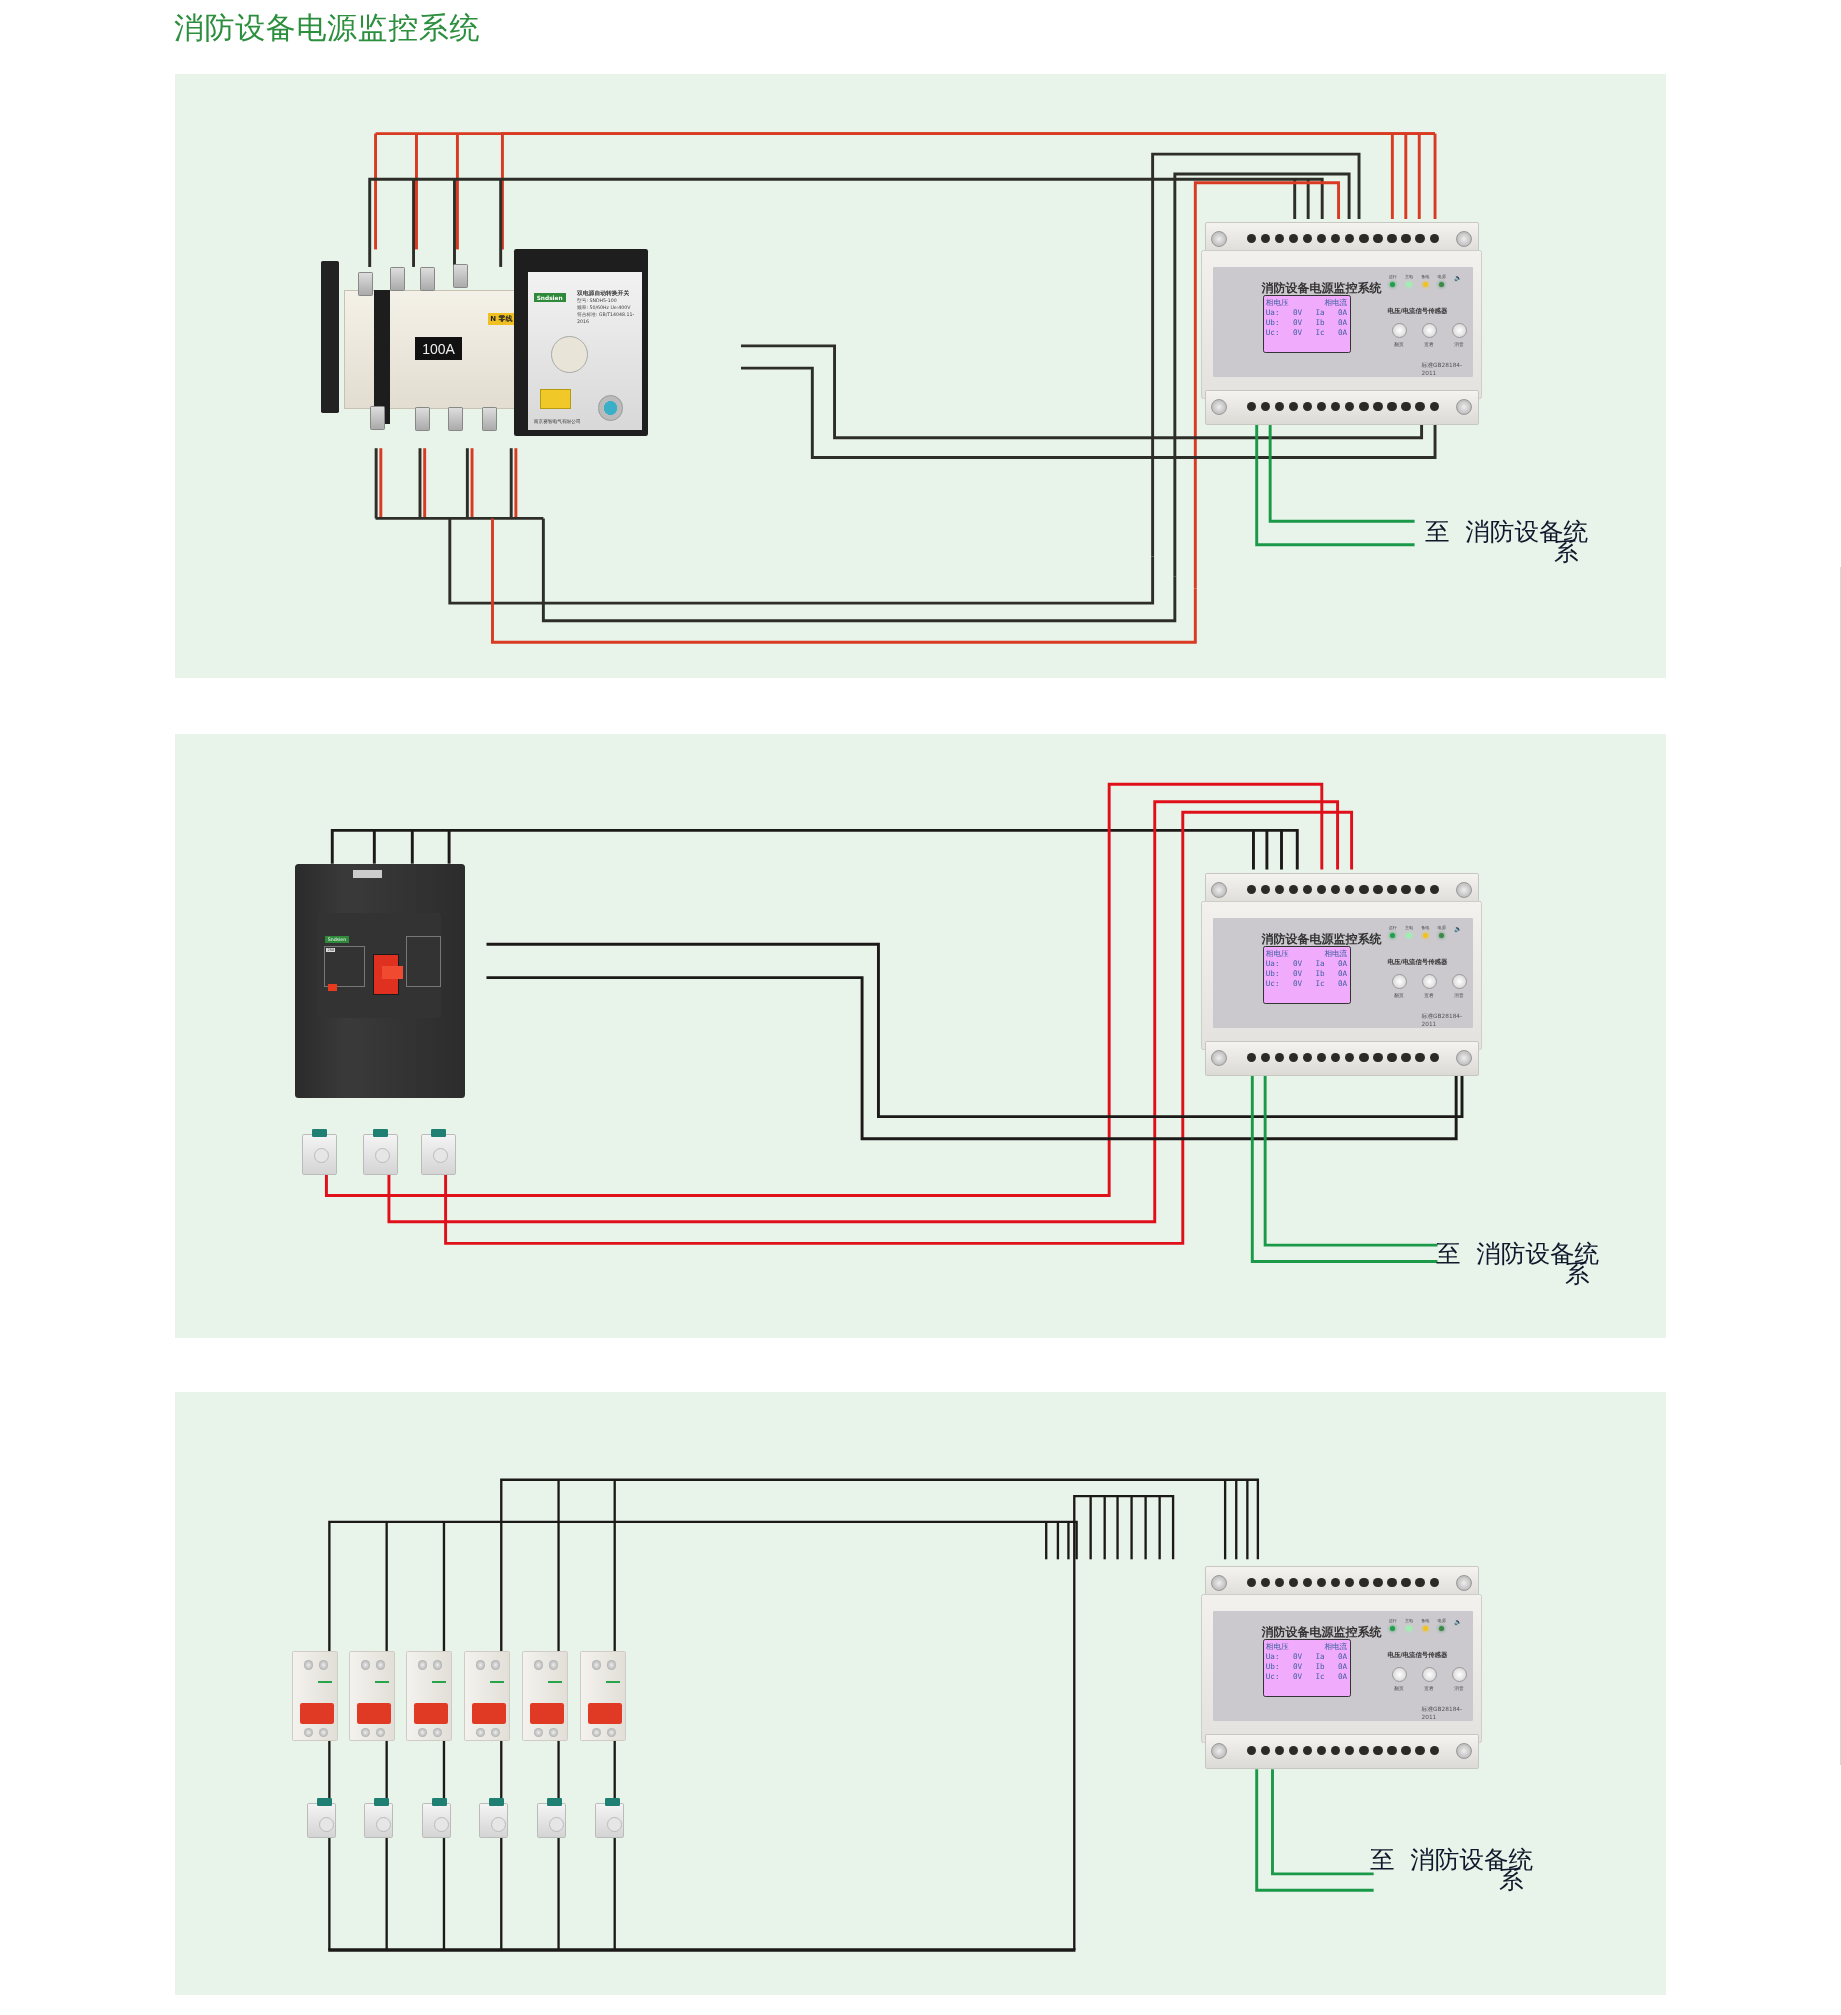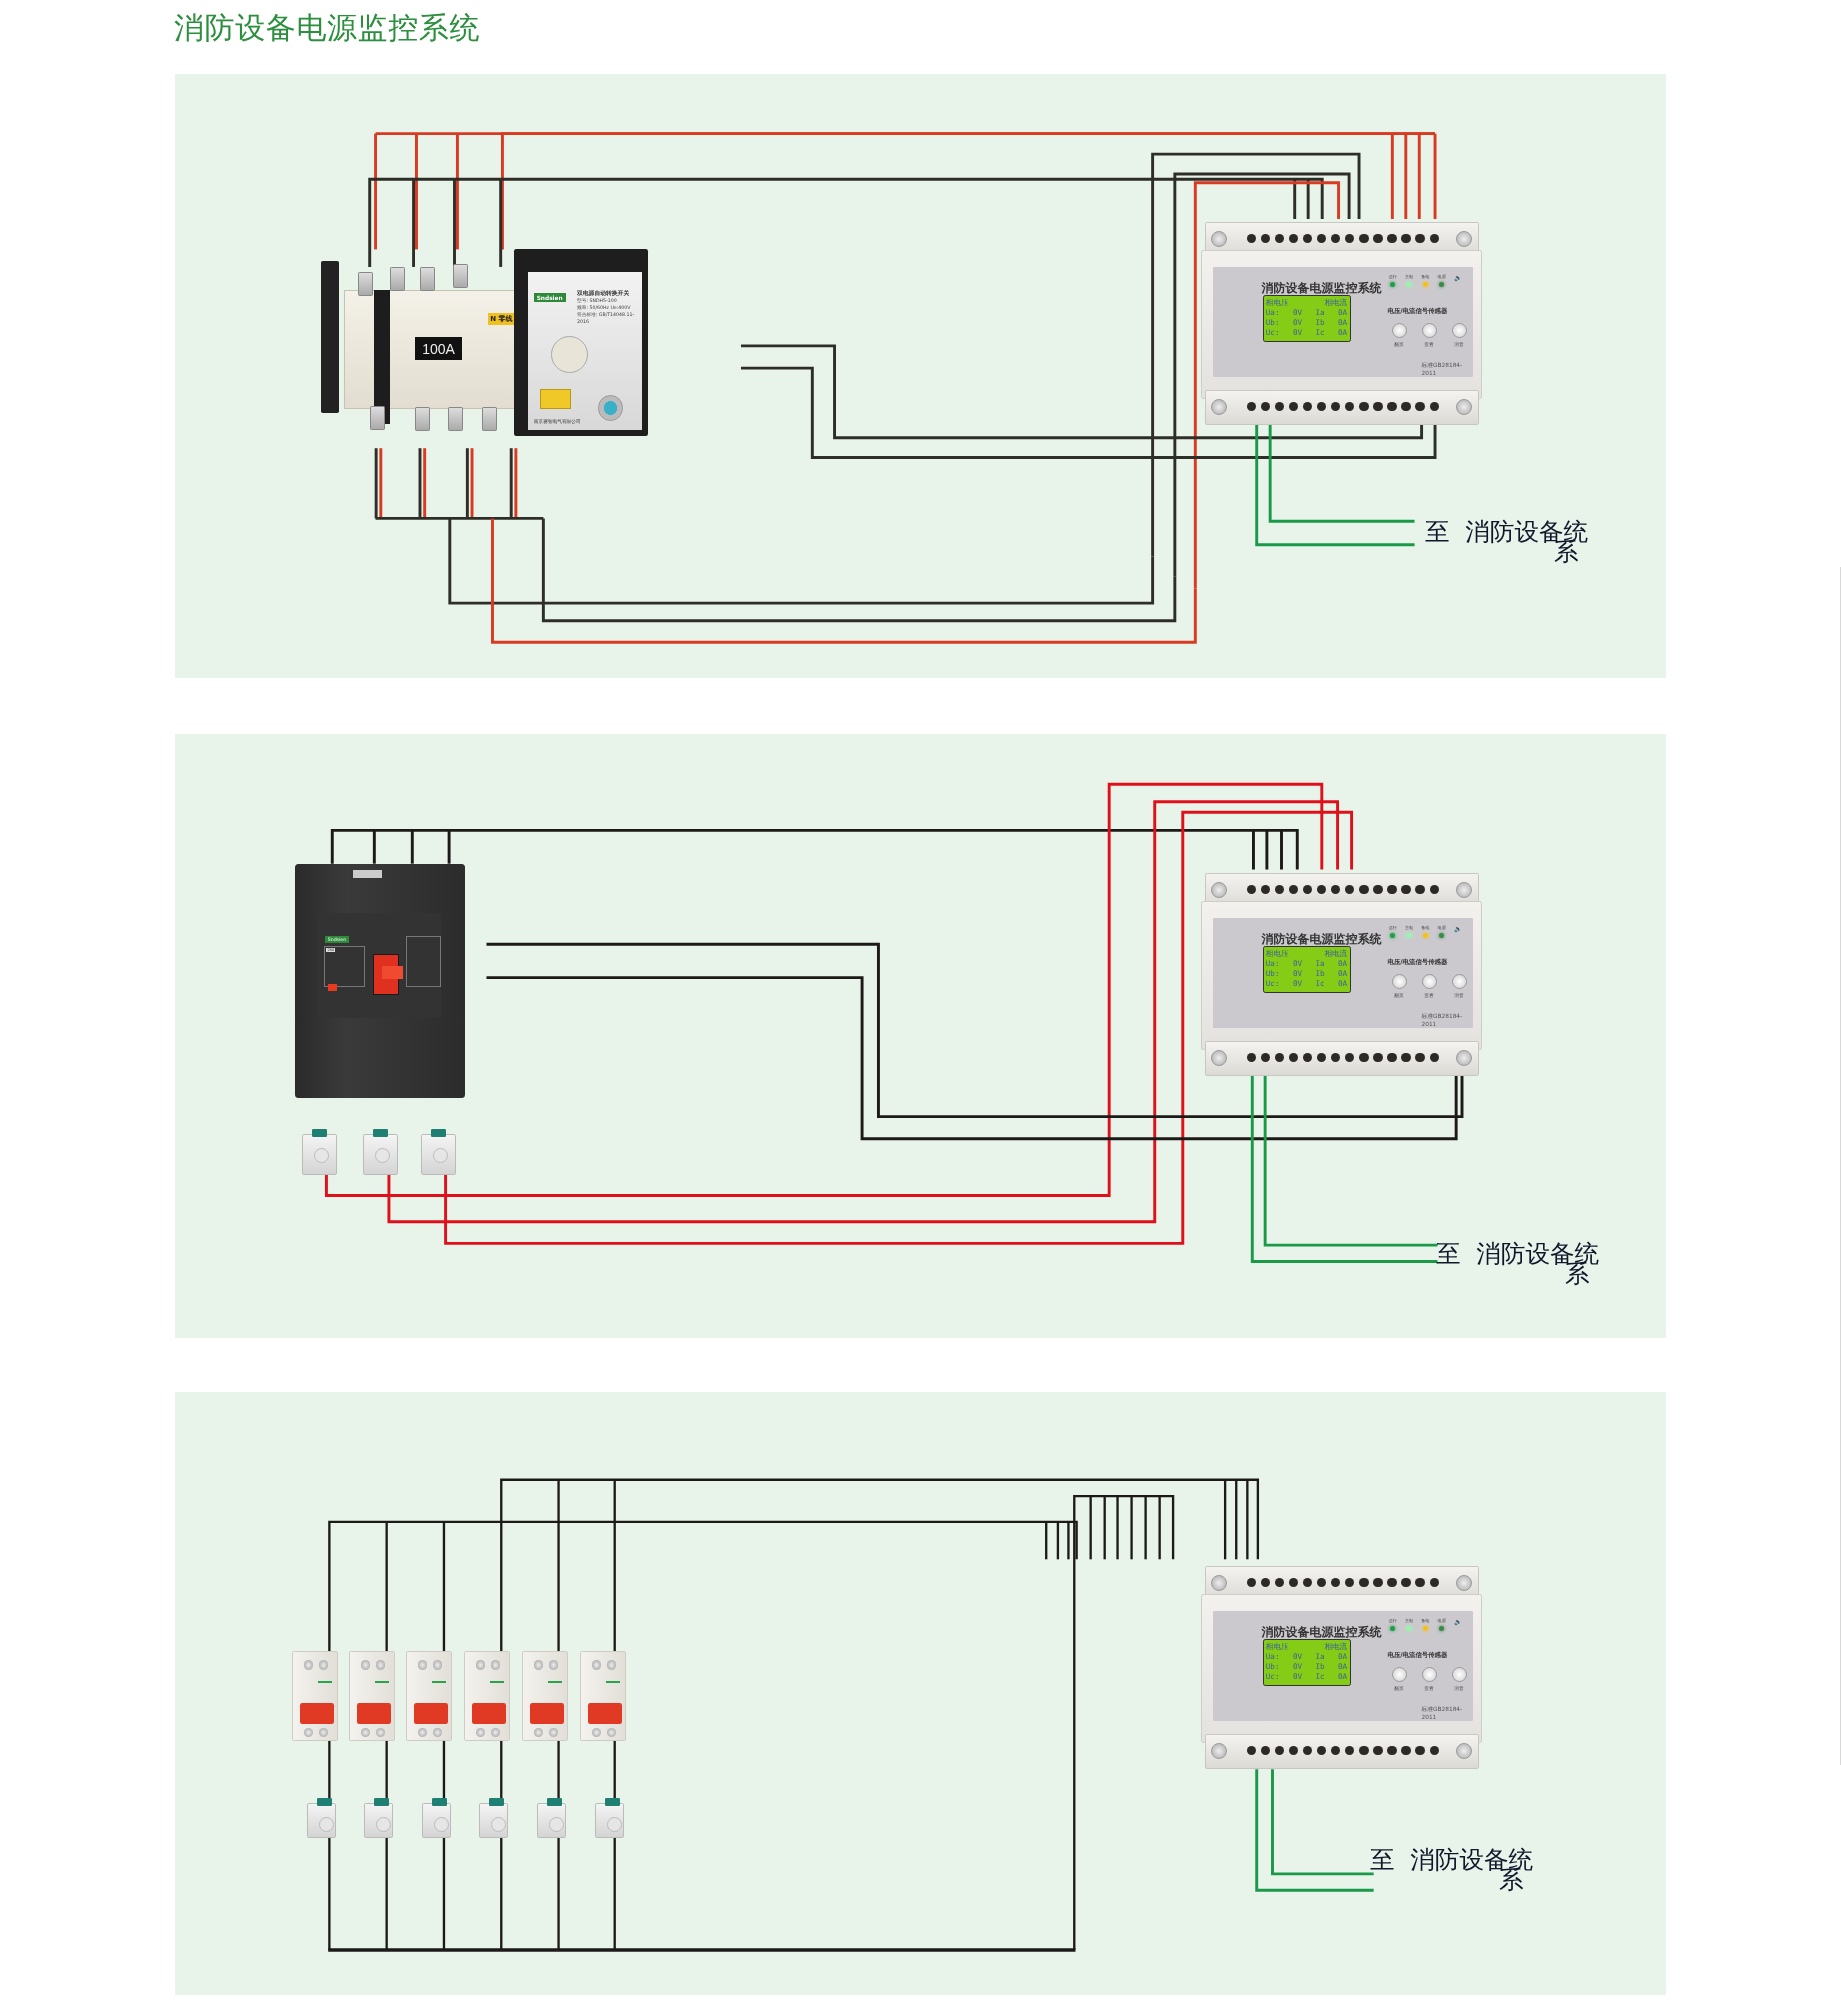--- a/index.html
+++ b/index.html
@@ -11,21 +11,21 @@
   
   .monitor{position:absolute;width:281px;height:203px;}
   .mon-rail{position:absolute;left:3.5px;right:3.5px;height:33px;background:linear-gradient(#f4f3f0,#dcdad5);border:0.6px solid #c8c6c0;border-radius:1.8px;}
   .mon-rail.top{top:0;} .mon-rail.bot{bottom:0;}
   .mon-dots{position:absolute;left:41px;top:10.5px;display:flex;gap:4.7px;}
   .mon-dots span{width:9.4px;height:9.4px;border-radius:50%;background:#2d2a26;display:block;}
   .mon-screw{position:absolute;top:8.2px;width:14px;height:14px;border-radius:50%;background:radial-gradient(#eee,#aaa);border:0.6px solid #999;}
   .mon-body{position:absolute;left:0;right:0;top:28px;height:147px;background:linear-gradient(#f2f1ee,#e4e2de);border:0.6px solid #cfcdc8;border-radius:2.3px;}
   .mon-face{position:absolute;left:10.5px;right:8.2px;top:16.4px;height:110px;background:#cbc9ce;border-radius:1.2px;}
   .mon-name{position:absolute;left:49px;top:13px;font-family:Liberation Serif, serif;font-weight:bold;font-size:12px;color:#333;}
-  .lcd{position:absolute;left:50px;top:28px;width:88px;height:47px;background:#84cc16;border:1.8px solid #333;border-radius:2.3px;font-family:"DejaVu Sans Mono",monospace;font-size:7.6px;color:#3d5fa0;line-height:10px;padding:1.2px 2.3px;box-sizing:border-box;overflow:hidden;}
+  .lcd{position:absolute;left:50px;top:28px;width:88px;height:58px;background:#f0abfc;border:1.8px solid #333;border-radius:2.3px;font-family:"DejaVu Sans Mono",monospace;font-size:7.6px;color:#3d5fa0;line-height:10px;padding:1.2px 2.3px;box-sizing:border-box;overflow:hidden;}
   .lcd .row{display:flex;justify-content:space-between;white-space:pre;}
   .leds{position:absolute;left:175px;top:7px;display:flex;gap:5.8px;}
   .led{display:flex;flex-direction:column;align-items:center;width:10.5px;}
   .led small{font-size:4.1px;color:#444;}
   .led i{display:block;width:5.3px;height:5.3px;border-radius:50%;margin-top:2.3px;}
   .sensor-label{position:absolute;left:175px;top:40px;font-size:6.4px;font-weight:bold;color:#333;}
   .btns{position:absolute;left:179px;top:56px;display:flex;gap:15px;}
   .btn{display:flex;flex-direction:column;align-items:center;}
   .btn b{display:block;width:13px;height:13px;border-radius:50%;background:radial-gradient(#fff,#ccc);border:0.6px solid #999;}
   .btn small{font-size:4.7px;color:#444;margin-top:2.3px;}

